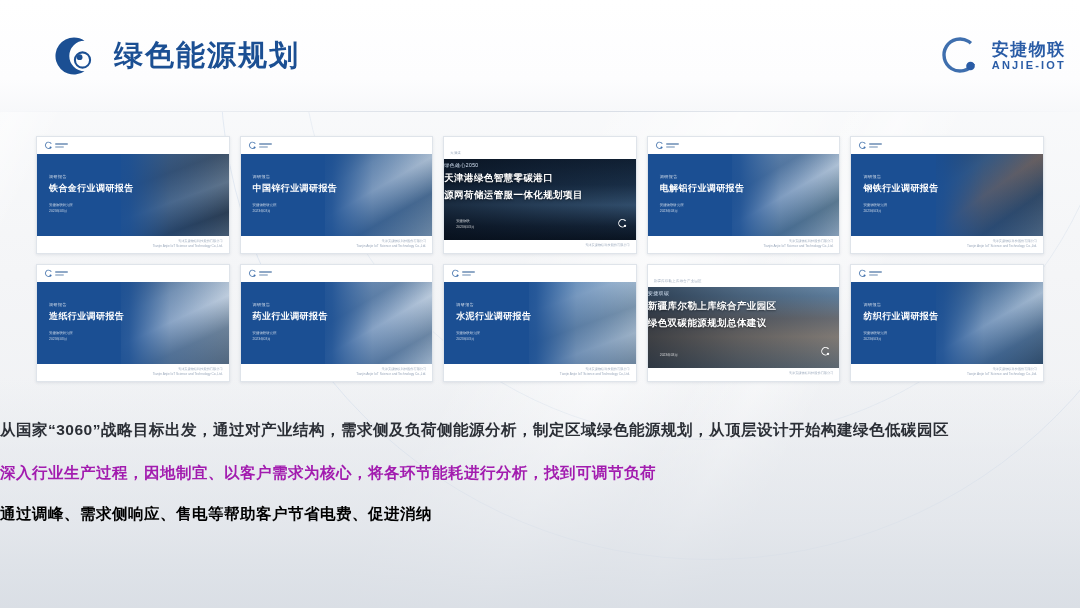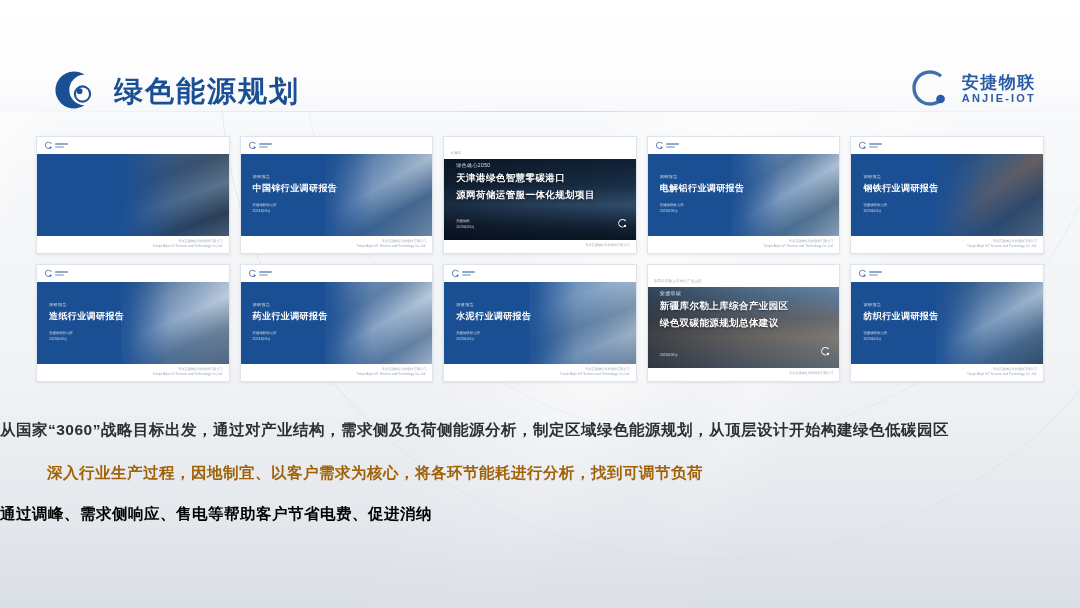--- a/index.html
+++ b/index.html
@@ -39,21 +39,21 @@
     position:absolute; z-index:1; border-radius:50%; pointer-events:none;
     border:1px solid rgba(180,200,225,.30);
   }
   .arc1 { left:220px; top:-420px; width:980px; height:980px; }
   .arc2 { left:300px; top:-380px; width:820px; height:820px; border-color:rgba(180,200,225,.22); }
 
   
   .header {
     position:absolute; left:0; right:0; top:0; height:112px; z-index:5;
     background:linear-gradient(180deg,#ffffff 0%,#fdfdfe 70%,#f7f8fa 100%);
-    display:flex; align-items:flex-end; padding:0 44px 0 52px;
+    display:flex; align-items:center; padding:0 14px 0 52px;
   }
   .header::after {
     content:""; position:absolute; left:0; right:0; bottom:0; height:1px;
     background:linear-gradient(90deg,rgba(210,216,224,0),rgba(205,212,222,.8),rgba(210,216,224,0));
   }
   .brand-mark { width:44px; height:44px; flex:0 0 auto; margin-right:18px; }
   .page-title {
     font-size:29px; font-weight:bold; color:#1b4f93; letter-spacing:2px;
     white-space:nowrap;
   }
@@ -114,21 +114,21 @@
 
   
   .card.cover .card-top { height:11px; padding-left:6px; }
   .card.cover .card-bottom { height:13px; }
   .card.cover .card-band { background:#12202f; }
   .cover-photo { position:absolute; inset:0; }
   .cover-scrim {
     position:absolute; inset:0;
     background:linear-gradient(90deg,rgba(6,14,26,.62) 0%,rgba(6,14,26,.38) 48%,rgba(6,14,26,.18) 100%);
   }
-  .cover-text { position:absolute; left:12px; top:14px; z-index:3; color:#fff; }
+  .cover-text { position:absolute; left:0; top:14px; z-index:3; color:#fff; }
   .cover-kicker { font-size:5px; color:#d6e4f5; margin-bottom:4px; letter-spacing:.4px; }
   .cover-l1 { font-size:9.5px; font-weight:bold; letter-spacing:.4px; margin-bottom:4px; white-space:nowrap;
               text-shadow:0 1px 2px rgba(0,0,0,.5); }
   .cover-l2 { font-size:9.5px; font-weight:bold; letter-spacing:.4px; white-space:nowrap;
               text-shadow:0 1px 2px rgba(0,0,0,.5); }
   .cover-meta { position:absolute; left:12px; bottom:10px; z-index:3; font-size:3.4px;
                 color:rgba(255,255,255,.75); line-height:1.8; }
   .cover-badge { position:absolute; right:8px; bottom:7px; z-index:3; }
   .cover-head-strip { position:absolute; left:0; right:0; top:0; height:11px; background:#fff; z-index:4; }
   .cover-head-strip .hs-txt { position:absolute; left:6px; top:2.5px; font-size:3.4px; color:#9aa8bb; letter-spacing:.3px; }
@@ -144,21 +144,21 @@
   .ph-xinjiang { background:linear-gradient(180deg,#8fb4d6 0%,#6f93b5 22%,#7d7f84 46%,#9a9188 66%,#6f7b85 100%); }
   .ph-cement   { background:linear-gradient(160deg,#9fc2de 0%,#c2d4e2 26%,#8fa3b2 52%,#b9c7d2 74%,#7e909e 100%); }
   .ph-textile  { background:linear-gradient(150deg,#3f5972 0%,#7e97ad 28%,#c4d2de 50%,#56708a 76%,#334a61 100%); }
 
   
   .copy { position:absolute; left:0; right:0; top:418px; z-index:6; text-align:left; }
   .copy-line1 {
     font-size:15.5px; font-weight:bold; color:#2b2f36; letter-spacing:.5px; line-height:1.6;
   }
   .copy-line2 {
-    margin-top:18px; font-size:15.5px; font-weight:bold; color:#a16207; letter-spacing:.5px; line-height:1.6;margin-left:47px;
+    margin-top:18px; font-size:15.5px; font-weight:bold; color:#a21caf; letter-spacing:.5px; line-height:1.6;
   }
   .copy-line3 {
     margin-top:16px; font-size:15.5px; font-weight:bold; color:#000000; letter-spacing:.5px; line-height:1.6;
   }
 </style>
 </head>
 <body>
 
 <div class="bg"></div>
 <div class="bg-diag">
@@ -205,20 +205,28 @@
           </svg>
           <span class="mini-bars">
             <span></span>
             <span></span>
           </span>
         </span>
       </div>
       <div class="card-band">
         <div class="band-photo ph-steel"></div>
         <div class="band-fade"></div>
+        <div class="band-text">
+          <div class="band-kicker">调研报告</div>
+          <div class="band-title">铁合金行业调研报告</div>
+          <div class="band-meta">
+            <div>安捷物联研究院</div>
+            <div>2023年03月</div>
+          </div>
+        </div>
       </div>
       <div class="card-bottom">
         <div class="corp">
           <div>天津安捷物联科技股份有限公司</div>
           <div>Tianjin Anjie IoT Science and Technology Co.,Ltd.</div>
         </div>
       </div>
     </div>
     <div class="card">
       <div class="card-top">

